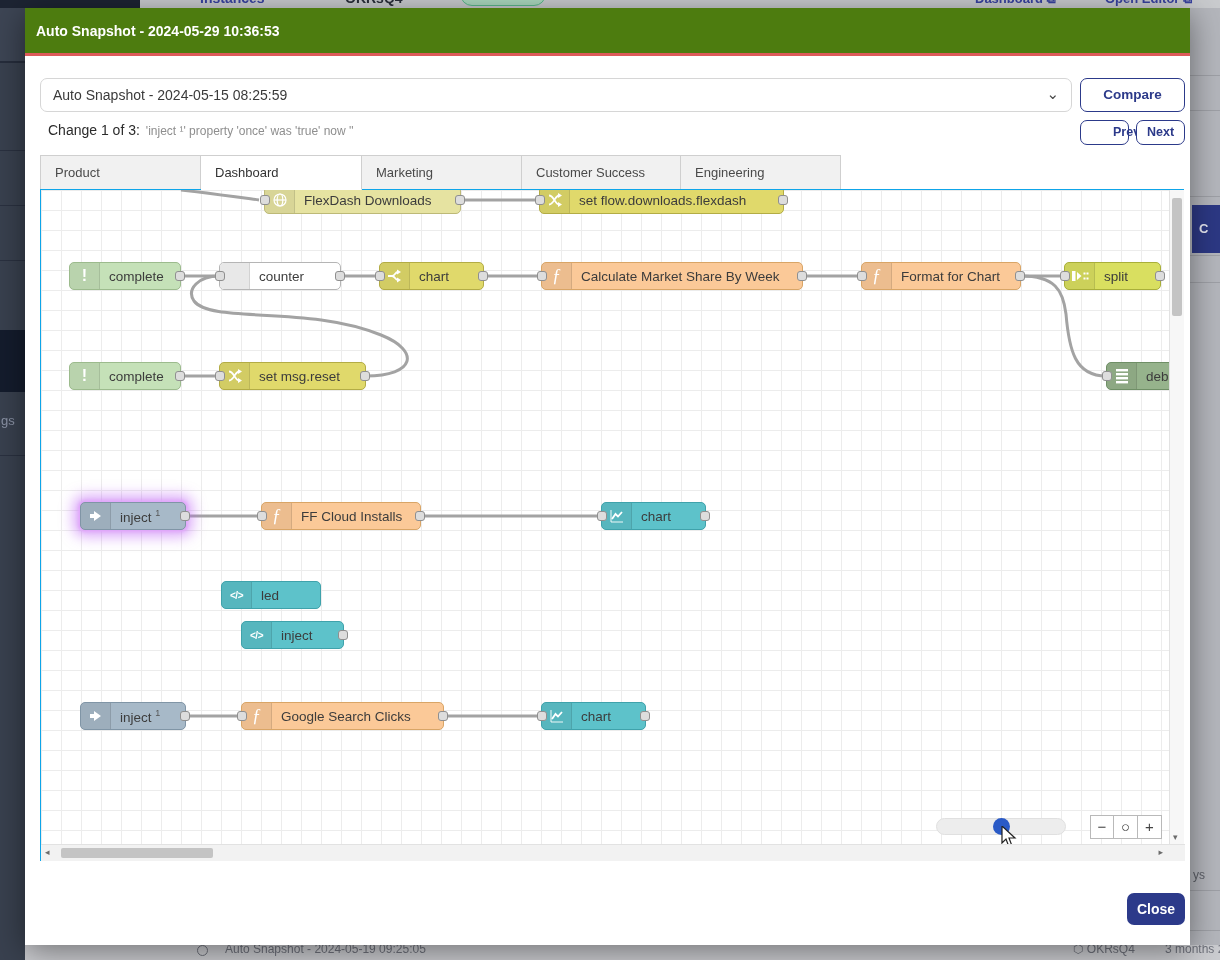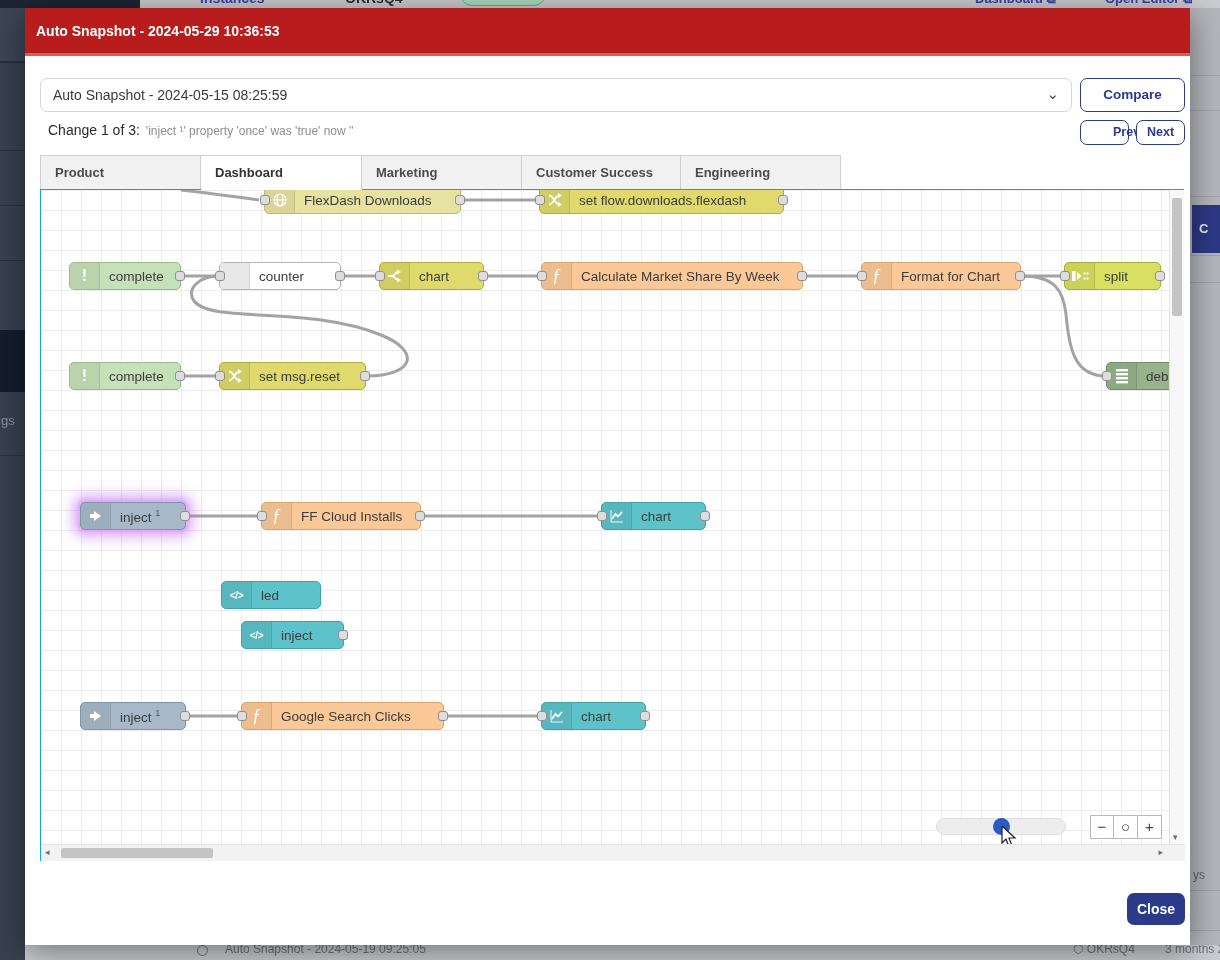--- a/index.html
+++ b/index.html
@@ -21,34 +21,34 @@
   .bg-right { position:absolute; left:1190px; top:8px; width:30px; height:952px; background:#b4b6bc; overflow:hidden; }
   .bg-right-div { position:absolute; left:0; width:30px; border-top:1px solid #9ea0a6; }
   .bg-right-btn { position:absolute; left:2px; top:197px; width:28px; height:48px; background:#2c3884; color:#e8e9f2; font-size:13px; font-weight:bold; line-height:48px; padding-left:7px; }
   .bg-right-text { position:absolute; left:3px; top:860px; font-size:12px; color:#5d6068; }
   .bg-bottom { position:absolute; left:25px; top:945px; width:1195px; height:15px; background:#cbccd0; overflow:hidden; }
   .bg-bot-item { position:absolute; top:-3px; font-size:12px; color:#6f727c; white-space:nowrap; }
   .bg-clock { position:absolute; left:172px; top:0; width:11px; height:11px; border:1.5px solid #6f727c; border-radius:50%; }
 
   
   #modal { position:absolute; left:25px; top:8px; width:1165px; height:937px; background:#ffffff; box-shadow:0 6px 30px rgba(0,0,0,0.45); }
-  #modal-header { position:absolute; left:0; top:0; width:100%; height:48px; background:#b91c1c; border-bottom:3px solid #dd5a5a; }
+  #modal-header { position:absolute; left:0; top:0; width:100%; height:48px; background:#4d7c0f; border-bottom:3px solid #dd5a5a; }
   #modal-title { position:absolute; left:11px; top:15px; color:#fff; font-size:14px; font-weight:bold; }
 
   .select-box { position:absolute; left:15px; top:70px; width:1032px; height:34px; border:1px solid #d6d6d6; border-radius:7px; background:#fff; font-size:14px; color:#3a3a3a; line-height:32px; padding:0 28px 0 12px; }
   .select-chev { position:absolute; right:12px; top:0; font-size:15px; color:#444; line-height:30px; }
   .btn { position:absolute; background:#fff; border:1.5px solid #2c3a8a; border-radius:7px; color:#2c3a8a; font-weight:bold; text-align:center; cursor:pointer; }
   #compare-btn { left:1055px; top:70px; width:105px; height:34px; font-size:13.5px; line-height:31px; }
   #prev-btn { left:1055px; top:112px; width:49px; height:25px; font-size:12.5px; line-height:22px;padding-left:32px; }
   #next-btn { left:1111px; top:112px; width:49px; height:25px; font-size:12.5px; line-height:22px; }
 
   #change-row { position:absolute; left:23px; top:114px; font-size:14px; color:#2b2b2b;text-align:center; }
   #change-detail { font-size:12px; color:#8e8e8e; margin-left:6px; }
 
-  #tab-bar { position:absolute; left:15px; top:147px; height:35px; display:flex;font-weight:bold; }
+  #tab-bar { position:absolute; left:15px; top:147px; height:35px; display:flex; }
   .tab { height:35px; line-height:33px; padding-left:14px; font-size:13px; color:#4a4a4a; background:#f1f1f1; border:1px solid #cfcfcf; border-left:none; position:relative; }
   .tab:first-child { border-left:1px solid #cfcfcf; }
   .tab.active { background:#fff; border-bottom:1px solid #fff; z-index:3; color:#333; }
 
   #canvas-wrap { position:absolute; left:15px; top:181px; width:1144px; height:672px; border:1px solid #0ea5e9; background:#000000; }
   #canvas { position:absolute; left:0; top:0; width:1128px; height:654px; overflow:hidden; background-color:#fff;
     background-image:linear-gradient(#ececec 1px, transparent 1px), linear-gradient(90deg,#ececec 1px, transparent 1px);
     background-size:20px 20px; }
   #wire-svg { position:absolute; left:0; top:0; width:1128px; height:654px; }
 

